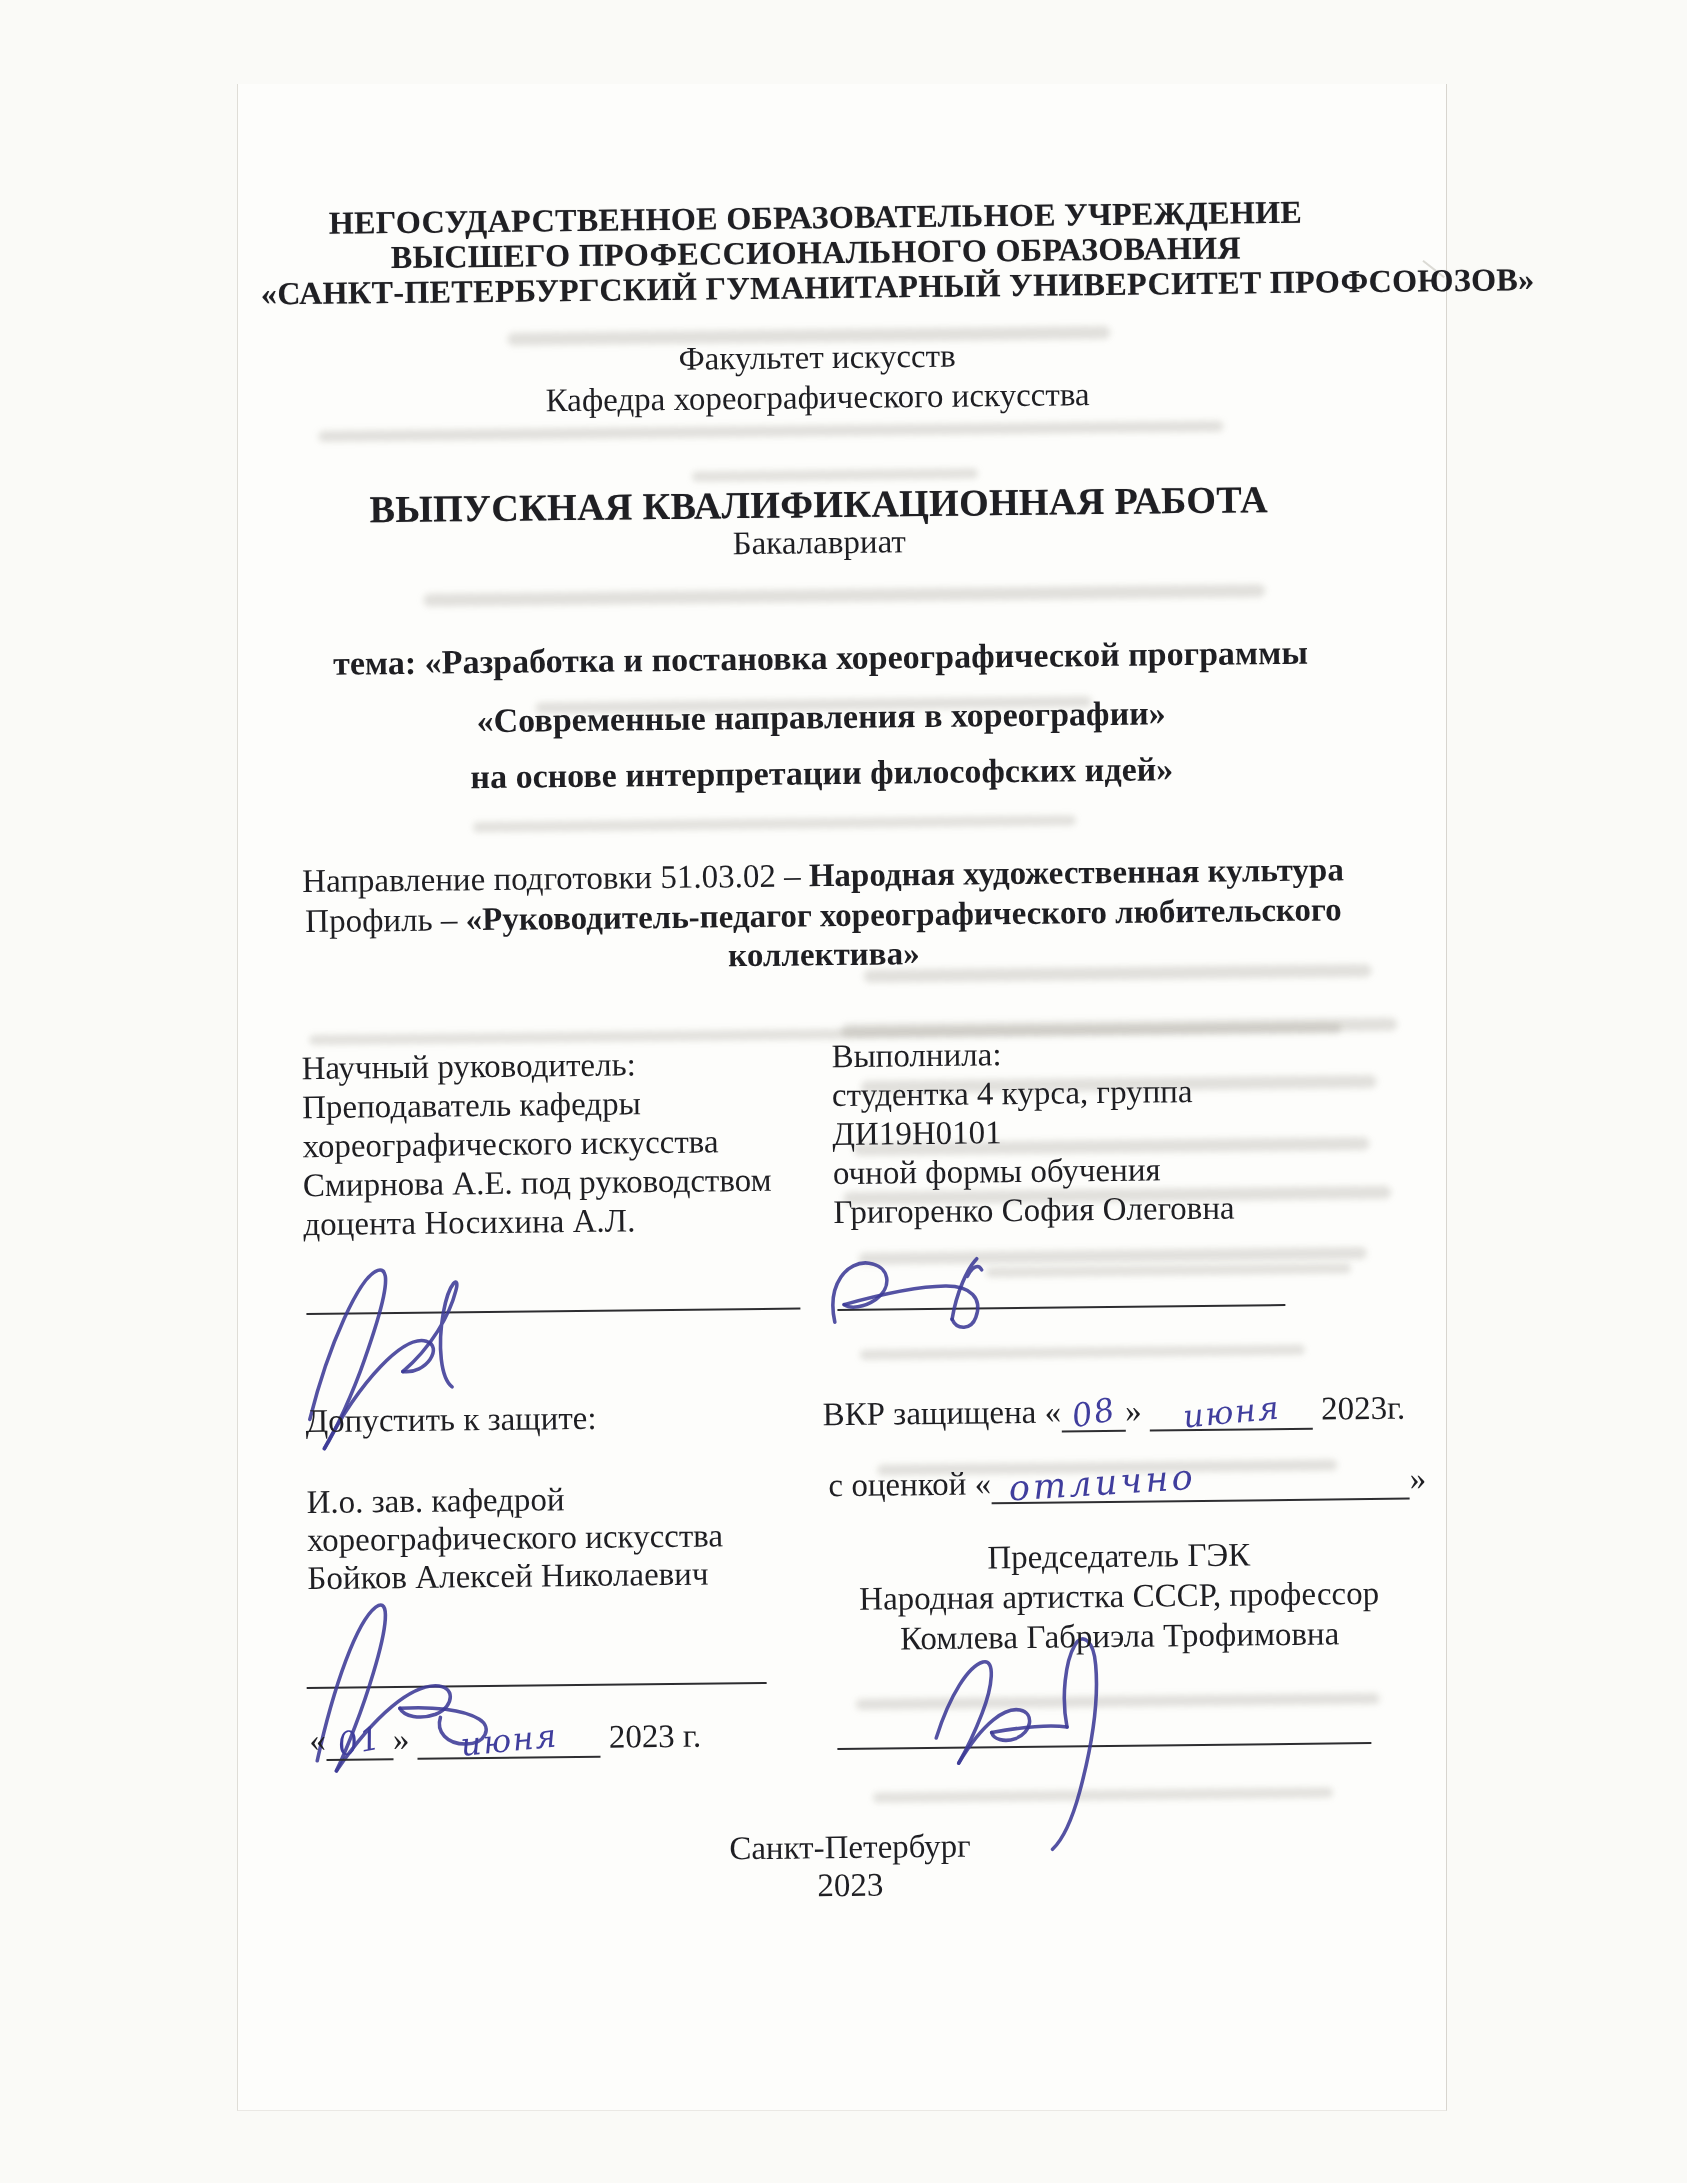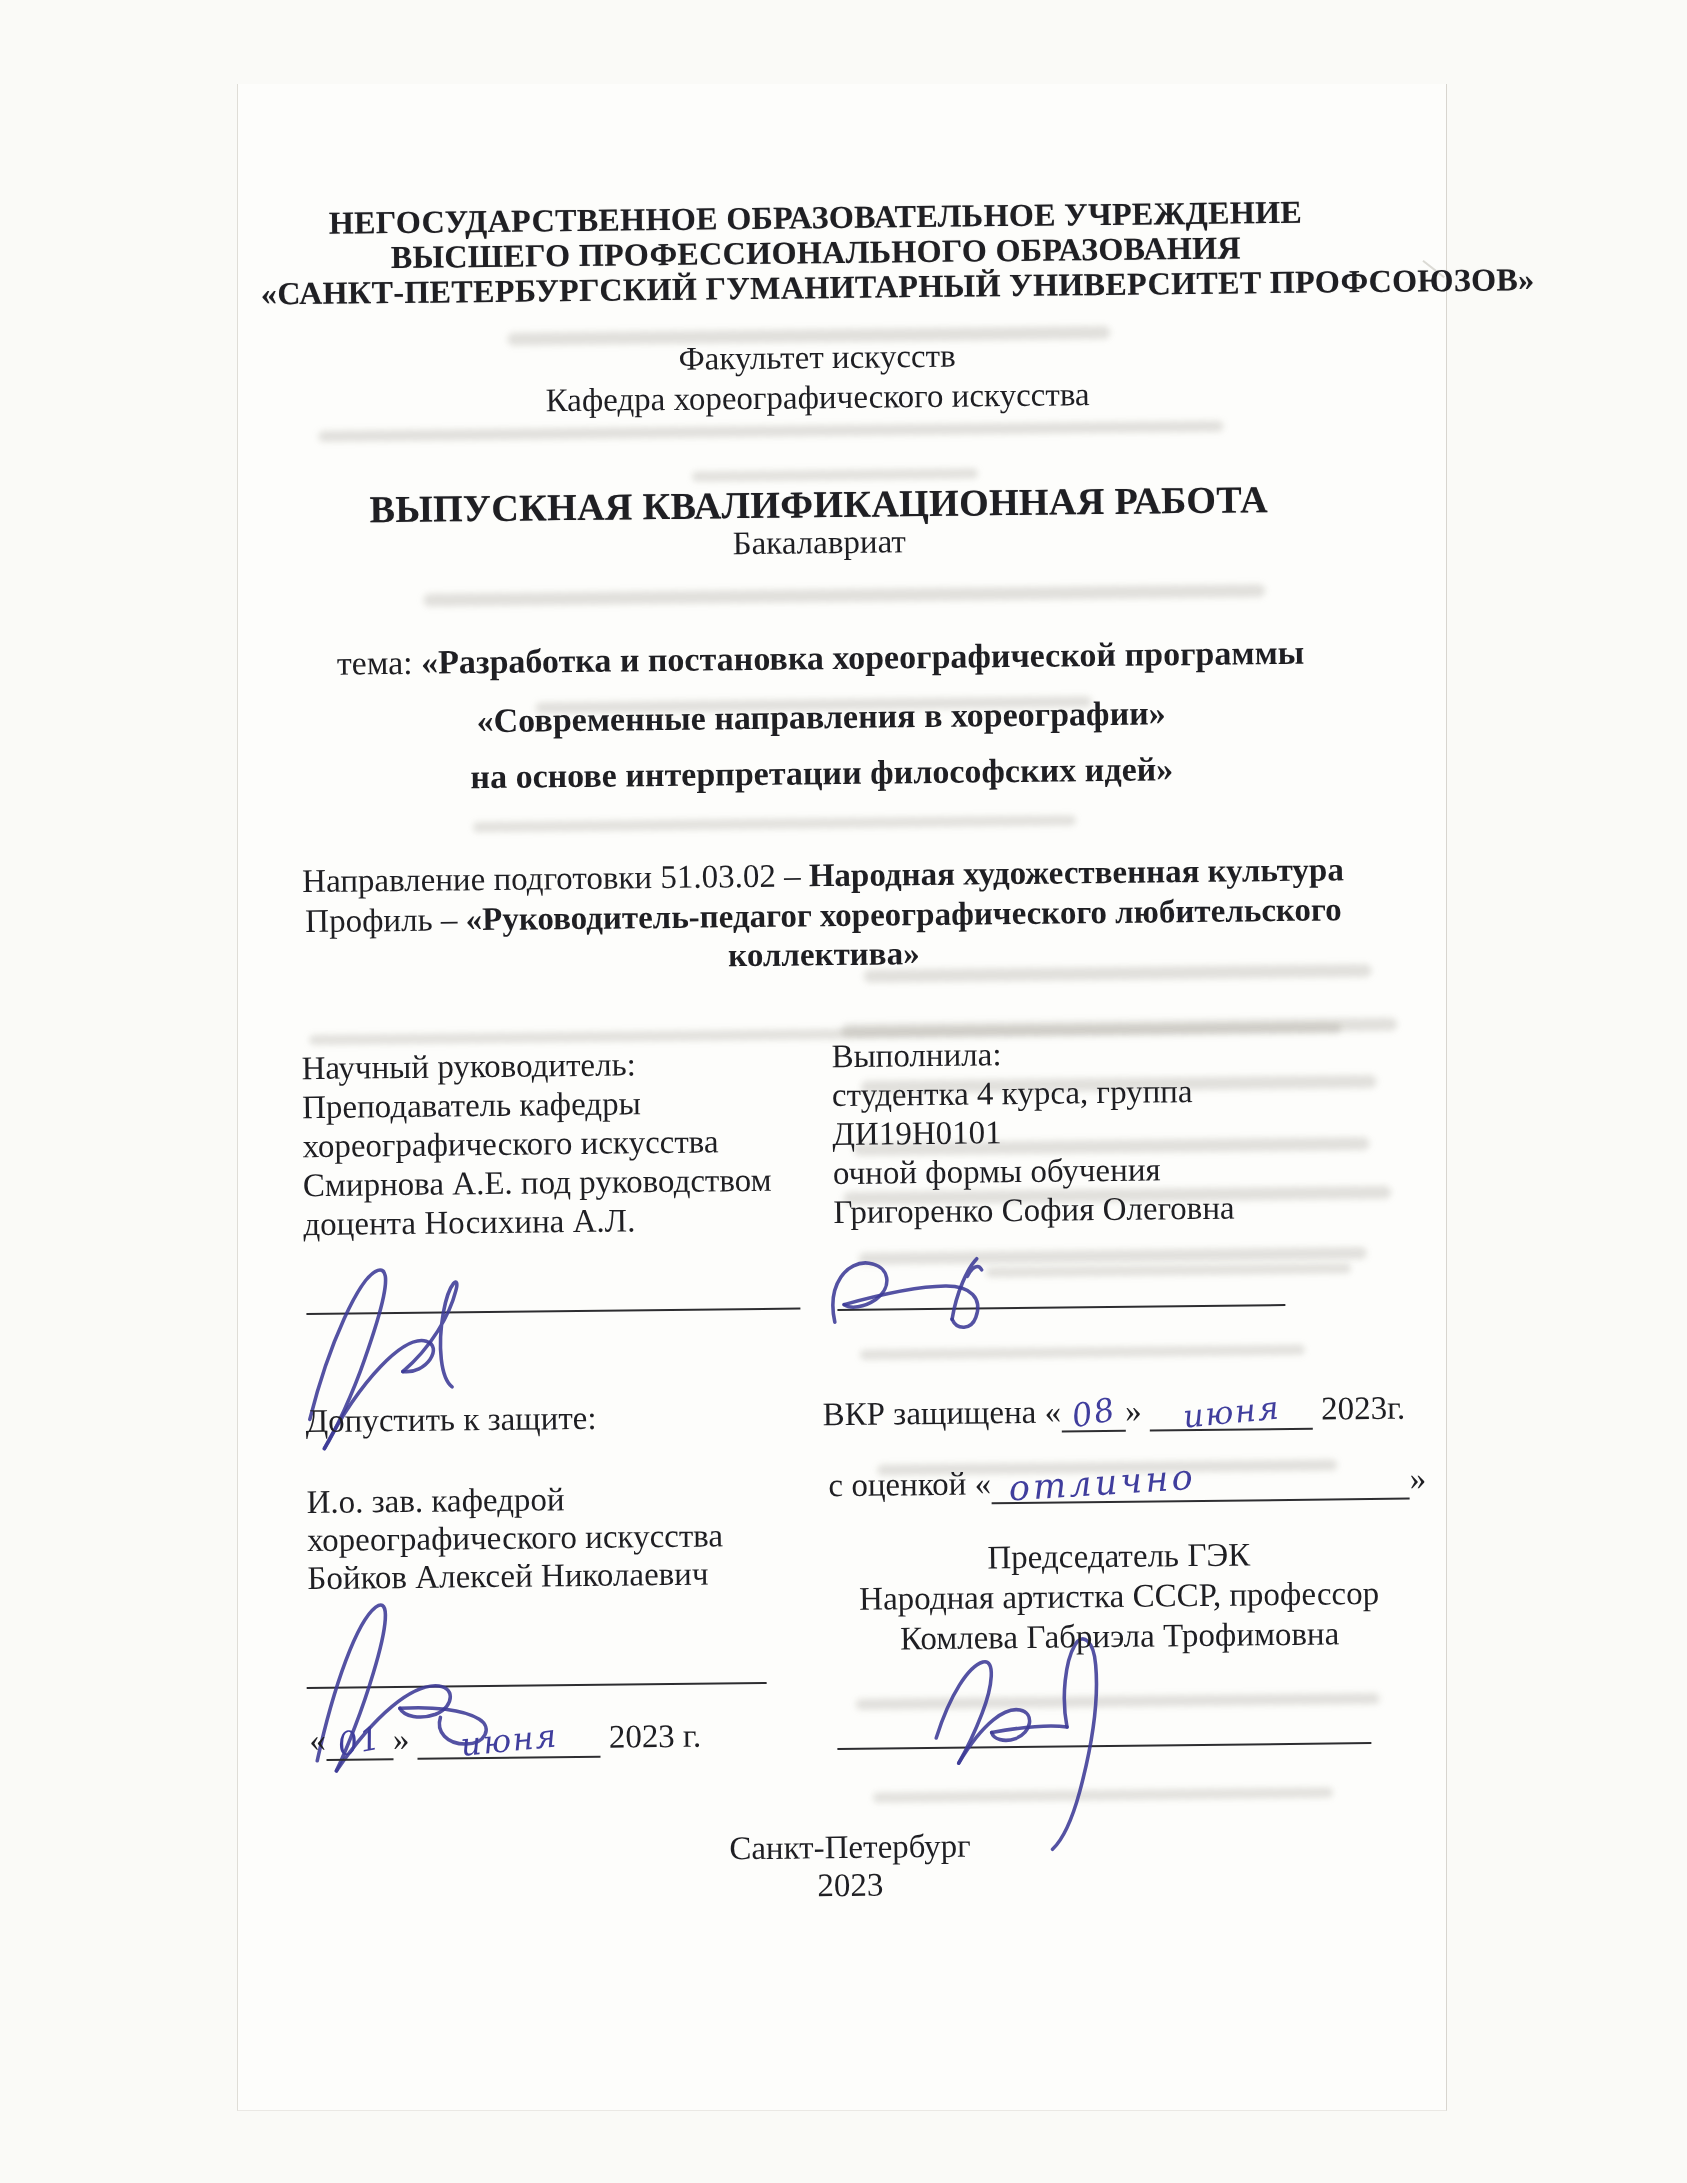--- a/index.html
+++ b/index.html
@@ -14,21 +14,21 @@
            transform:rotate(-0.65deg);transform-origin:843px 1096px;}
   .line{position:absolute;white-space:nowrap;}
   .b{font-weight:bold;}
   .inst{left:270px;top:200px;width:1111px;font-size:32px;font-weight:bold;line-height:35px;
         text-align:center;letter-spacing:0.4px;text-shadow:0 0 0.8px rgba(20,20,25,0.4);}
   .fac{left:270px;top:337px;width:1111px;font-size:33px;line-height:40px;text-align:center;}
   .wtype{left:270px;top:482px;width:1111px;font-size:38px;font-weight:bold;text-align:center;
          letter-spacing:0.4px;text-shadow:0 0 0.8px rgba(20,20,25,0.4);}
   .degree{left:270px;top:524px;width:1111px;font-size:33px;text-align:center;}
   .topic{font-size:34px;width:1111px;left:270px;text-align:center;font-weight:bold;}
-  .topic .pfx{font-weight:normal;}
+  .topic .pfx{font-weight:bold;}
   .prog{font-size:33px;width:1111px;left:270px;text-align:center;}
   .col{position:absolute;font-size:33px;line-height:39px;white-space:nowrap;}
   .sigline{position:absolute;height:2.4px;background:#2d2d30;}
   .smallrow{position:absolute;font-size:33px;white-space:nowrap;}
   .uline{display:inline-block;border-bottom:2.4px solid #2e2e31;text-align:center;vertical-align:baseline;}
   .hw{font-family:"DejaVu Serif",serif;font-style:italic;color:#403e9d;display:inline-block;
       transform:rotate(-5deg) translateY(2.4px);letter-spacing:1.6px;}
   .hw-day{font-size:32px;transform:rotate(-10deg) translateY(1.6px);}
   .hw-month{font-size:32px;}
   .hw-grade{font-size:35px;letter-spacing:3.2px;transform:rotate(-3deg) translateY(1.6px);}

